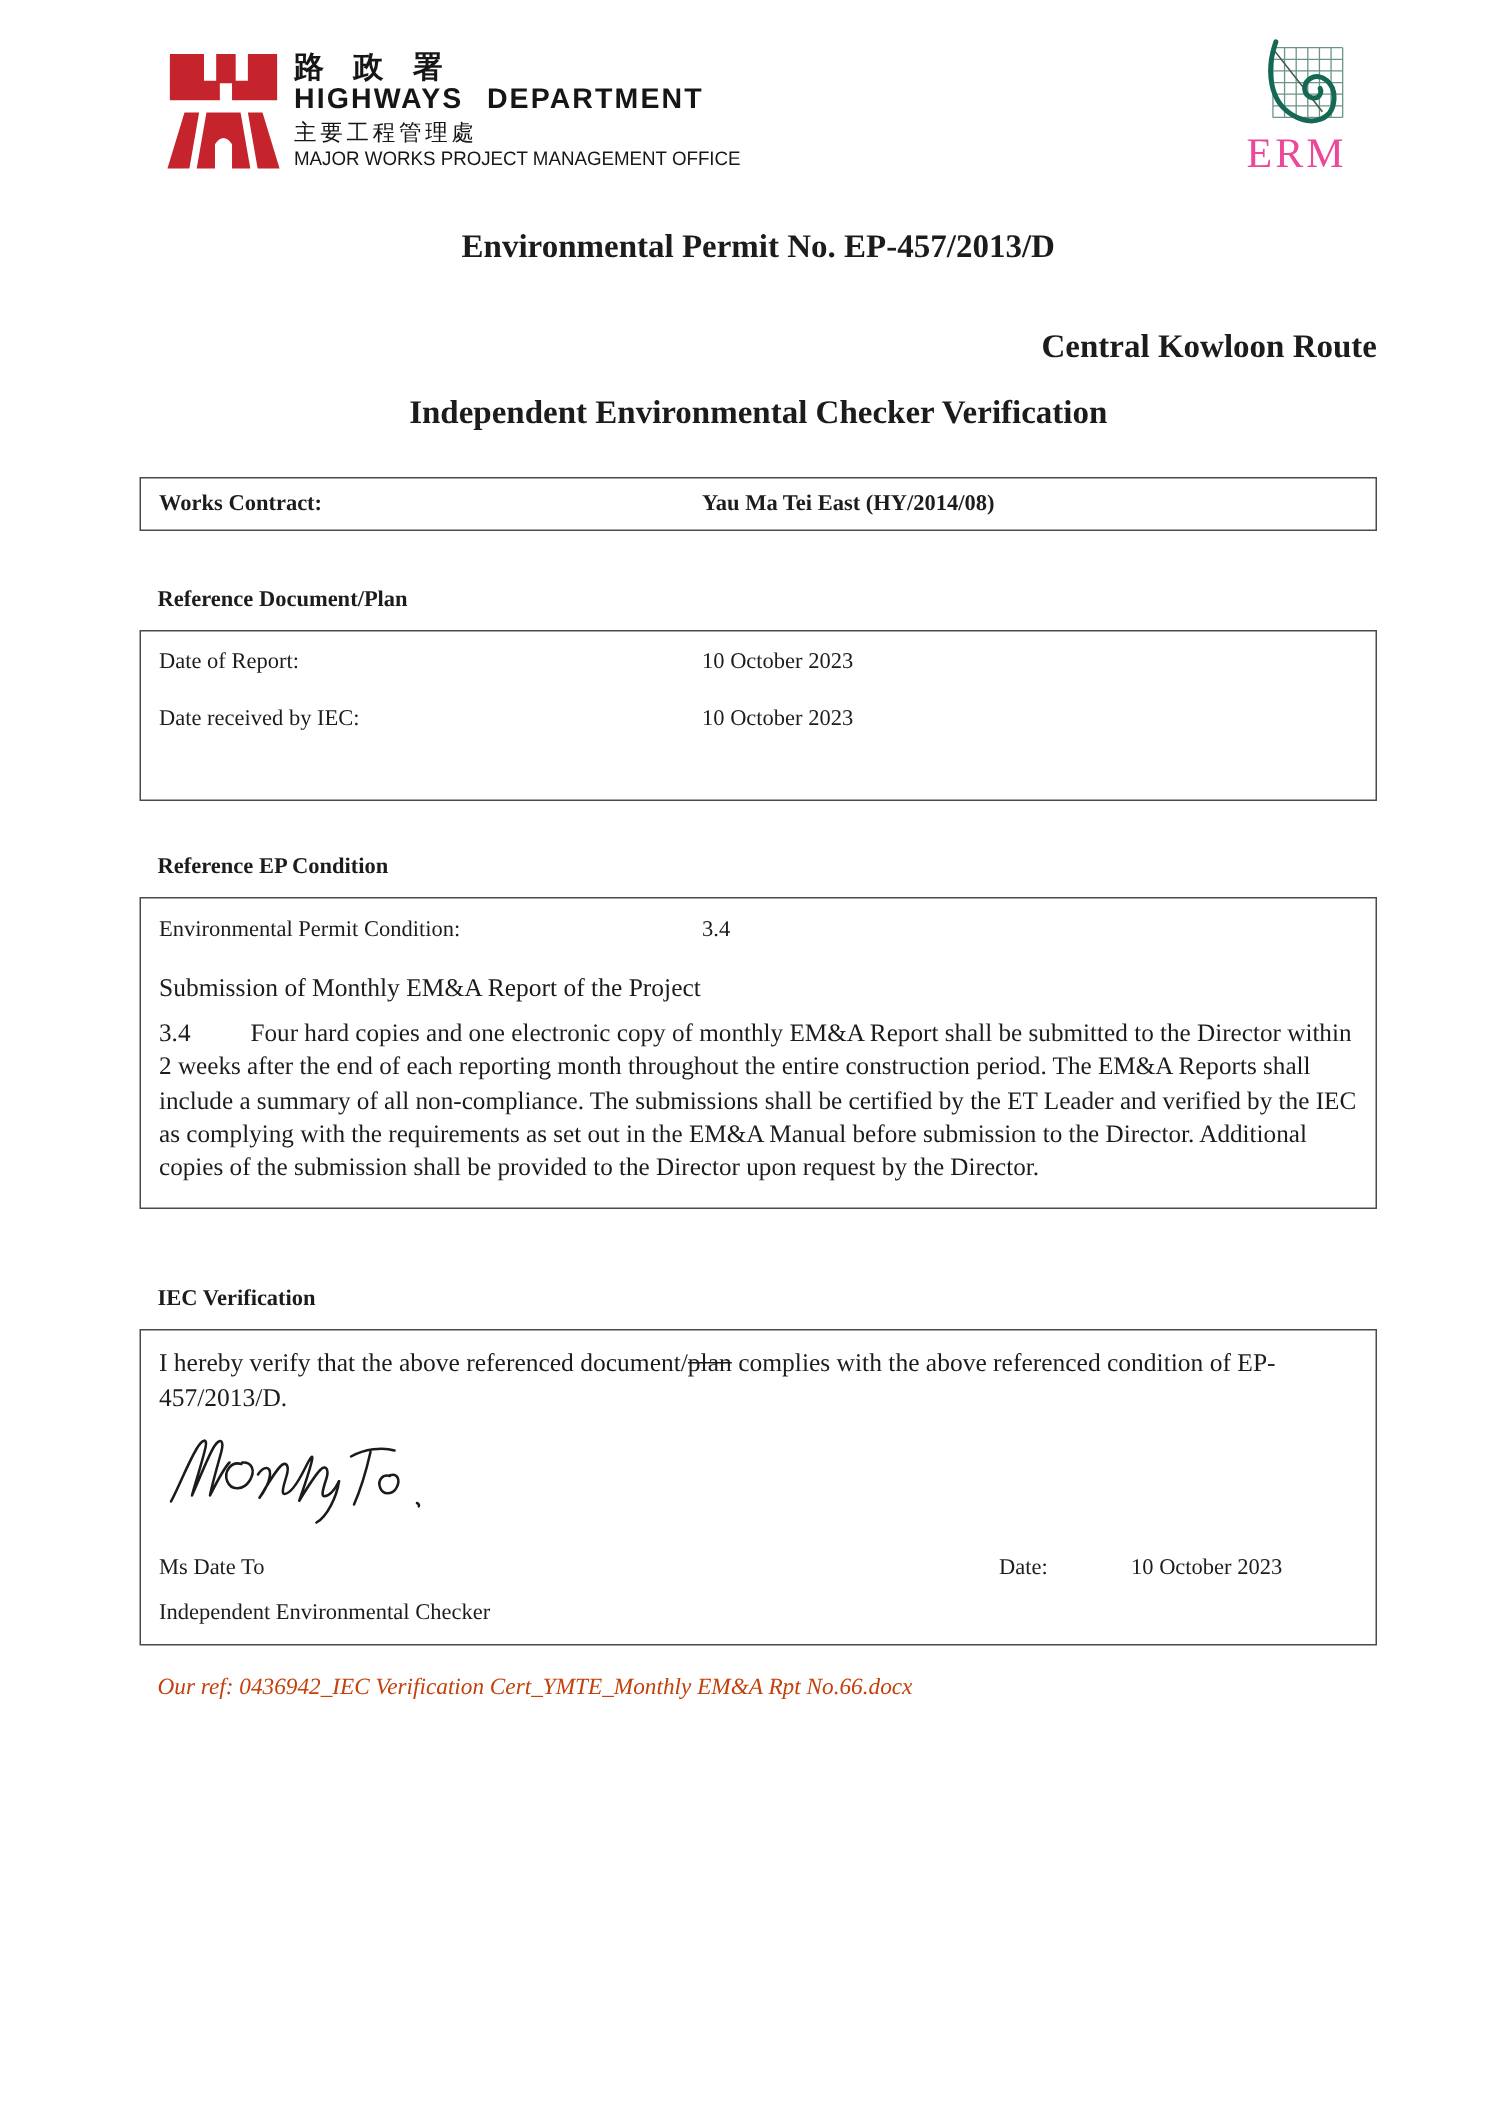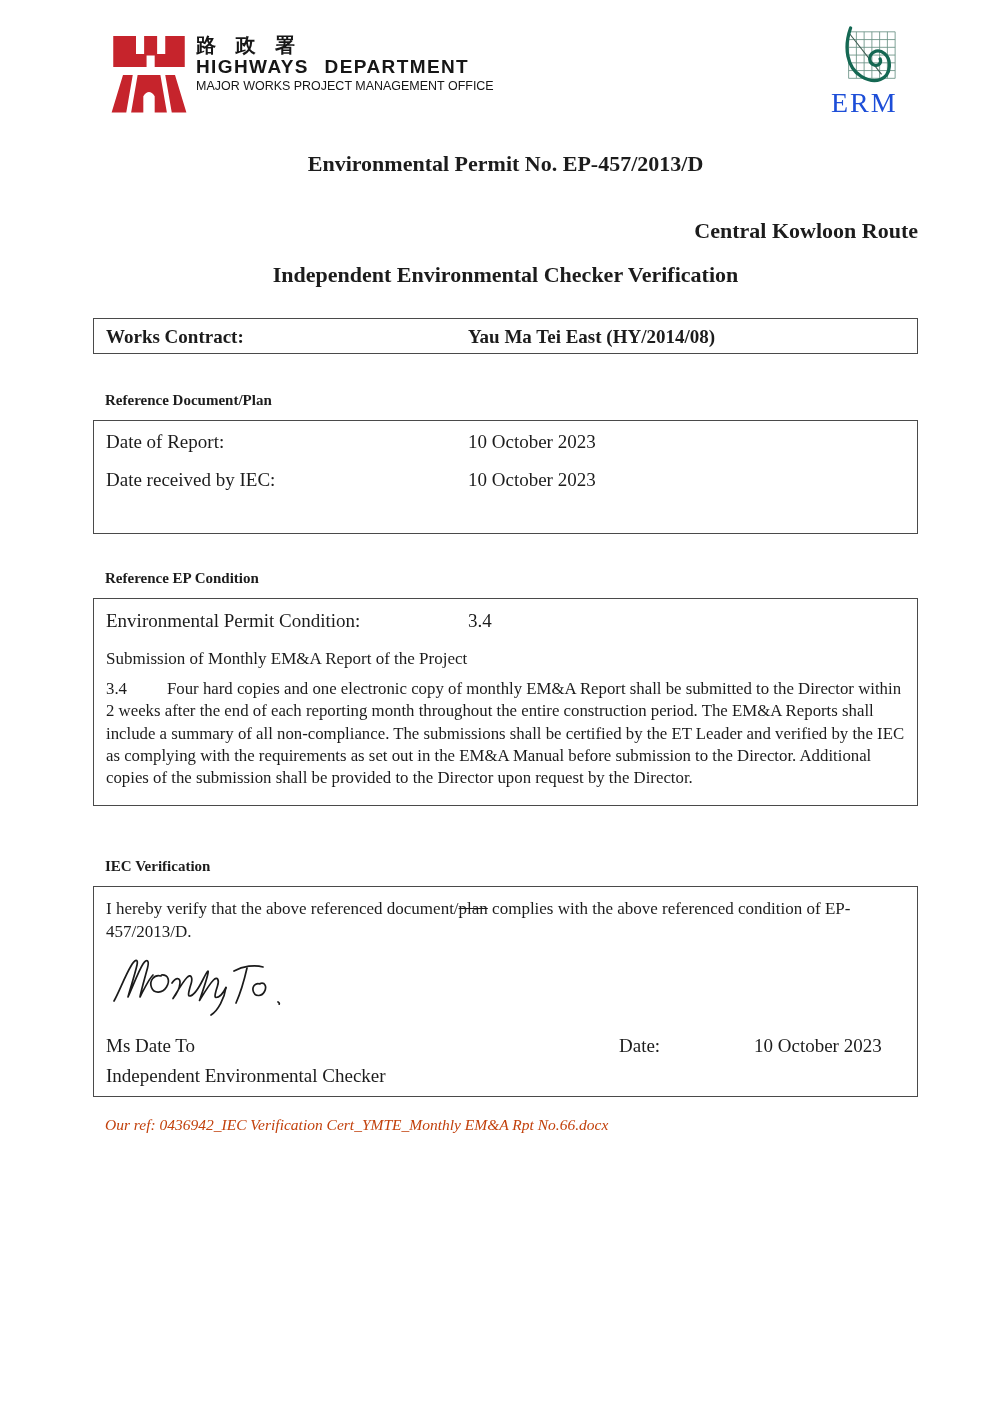--- a/index.html
+++ b/index.html
@@ -12,31 +12,31 @@
 
   
   .hyd-logo{left:110px;top:33px;width:78px;height:84px;}
   .hyd-text{left:196px;top:34px;font-family:"Liberation Sans","DejaVu Sans",sans-serif;color:#161616;}
   .hyd-cn-name{font-size:20px;font-weight:700;letter-spacing:7px;line-height:22px;}
   .hyd-en-name{font-size:19px;font-weight:700;letter-spacing:1.4px;word-spacing:9px;line-height:22px;}
   .hyd-cn-office{font-size:15px;font-weight:400;letter-spacing:2.5px;line-height:19px;margin-top:1px;}
   .hyd-en-office{font-size:13px;font-weight:400;letter-spacing:0;line-height:16px;transform:scaleX(.96);transform-origin:left;}
   .erm-block{left:831px;top:26px;width:76px;text-align:left;}
   .erm-graphic{display:block;width:66px;height:62px;margin-left:4px;}
-  .erm-label{font-family:"Liberation Serif",serif;font-size:28px;letter-spacing:2px;color:#1d4ed8;line-height:30px;margin-top:0px;}
+  .erm-label{font-family:"Liberation Serif",serif;font-size:28px;letter-spacing:2px;color:#ec4899;line-height:30px;margin-top:0px;}
 
   
   .title{left:93px;width:825px;text-align:center;font-weight:700;font-size:22px;}
   .title-1{top:151px;}
   .title-2{top:218px;text-align:right;}
   .title-3{top:262px;}
 
   
   .box{left:93px;width:825px;border:1.6px solid #4a4a4a;box-sizing:border-box;background:#fff;}
-  .row{position:relative;font-size:19px;line-height:21px;}
+  .row{position:relative;font-size:15px;line-height:21px;}
   .row .lbl{padding-left:12px;}
   .row .val{position:absolute;left:374px;top:0;}
   .bold{font-weight:700;}
   s{text-decoration:line-through;}
 
   .works-box{top:318px;height:36px;display:flex;align-items:center;}
   .works-box .row{width:100%;}
 
   .section-heading{left:105px;font-size:15px;font-weight:700;}
   .h-refdoc{top:392px;}
@@ -49,41 +49,42 @@
   .refep-box{top:598px;height:208px;padding-top:11px;}
   .refep-box .row{margin-bottom:0;}
   .cond-title{font-size:17px;line-height:21px;padding-left:12px;margin-top:17px;}
   .clause{font-size:16.8px;line-height:22.3px;margin:9px 12px 0 12px;text-align:left;}
   .clause-num{display:inline-block;width:61px;}
 
   .iec-box{top:886px;height:211px;padding-top:10px;}
   .iec-statement{font-size:17px;line-height:23px;margin:0 14px 0 12px;}
   .signature{position:absolute;left:16px;top:62px;width:180px;height:72px;}
   .sig-row{position:absolute;left:0;top:148px;width:100%;}
-  .sig-row .date-lbl{position:absolute;left:525px;top:0;}
+  .sig-row .date-lbl{position:absolute;left:572px;top:0;}
   .sig-row .date-val{position:absolute;left:660px;top:0;}
   .sig-title-row{position:absolute;left:0;top:178px;width:100%;}
 
   .footer-ref{left:105px;top:1116px;font-style:italic;font-size:15.5px;color:#c2410c;}
 </style>
 </head>
 <body>
 
 <div>
 
   <svg class="abs hyd-logo" viewBox="0 0 96 100" aria-hidden="true">
     <g fill-rule="evenodd" fill="#c6242c">
       <path d="M4 2 H92 V40 H4 Z  M32 2 H42 V24 H32 Z  M58 2 H68 V24 H58 Z  M45 26 H55 V40 H45 Z"></path>
       <path d="M16 50 L80 50 L94 96 L2 96 Z  M28 50 L34 50 L26 96 L20 96 Z  M62 50 L68 50 L76 96 L70 96 Z  M41 96 L41 76 Q48 66 55 76 L55 96 Z"></path>
     </g>
   </svg>
 
   <div class="abs hyd-text">
     <div class="hyd-cn-name">路 政 署</div>
     <div class="hyd-en-name">HIGHWAYS DEPARTMENT</div>
+    <div class="hyd-cn-office">主要工程管理處</div>
     <div class="hyd-en-office">MAJOR WORKS PROJECT MANAGEMENT OFFICE</div>
   </div>
 
   <div class="abs erm-block">
     <svg class="erm-graphic" viewBox="0 0 68 64" aria-hidden="true">
       <g fill="none" stroke-width="0.9" stroke="#6d9487">
         <path d="M14 6 V54 M22 6 V54 M30 6 V54 M38 6 V54 M46 6 V54 M54 6 V54 M62 6 V54"></path>
         <path d="M14 6 H62 M14 14 H62 M14 22 H62 M14 30 H62 M14 38 H62 M14 46 H62 M14 54 H62"></path>
       </g>
       <path d="M15 8 L48 50" fill="none" stroke="#3d5a50" stroke-width="1.1"></path>

